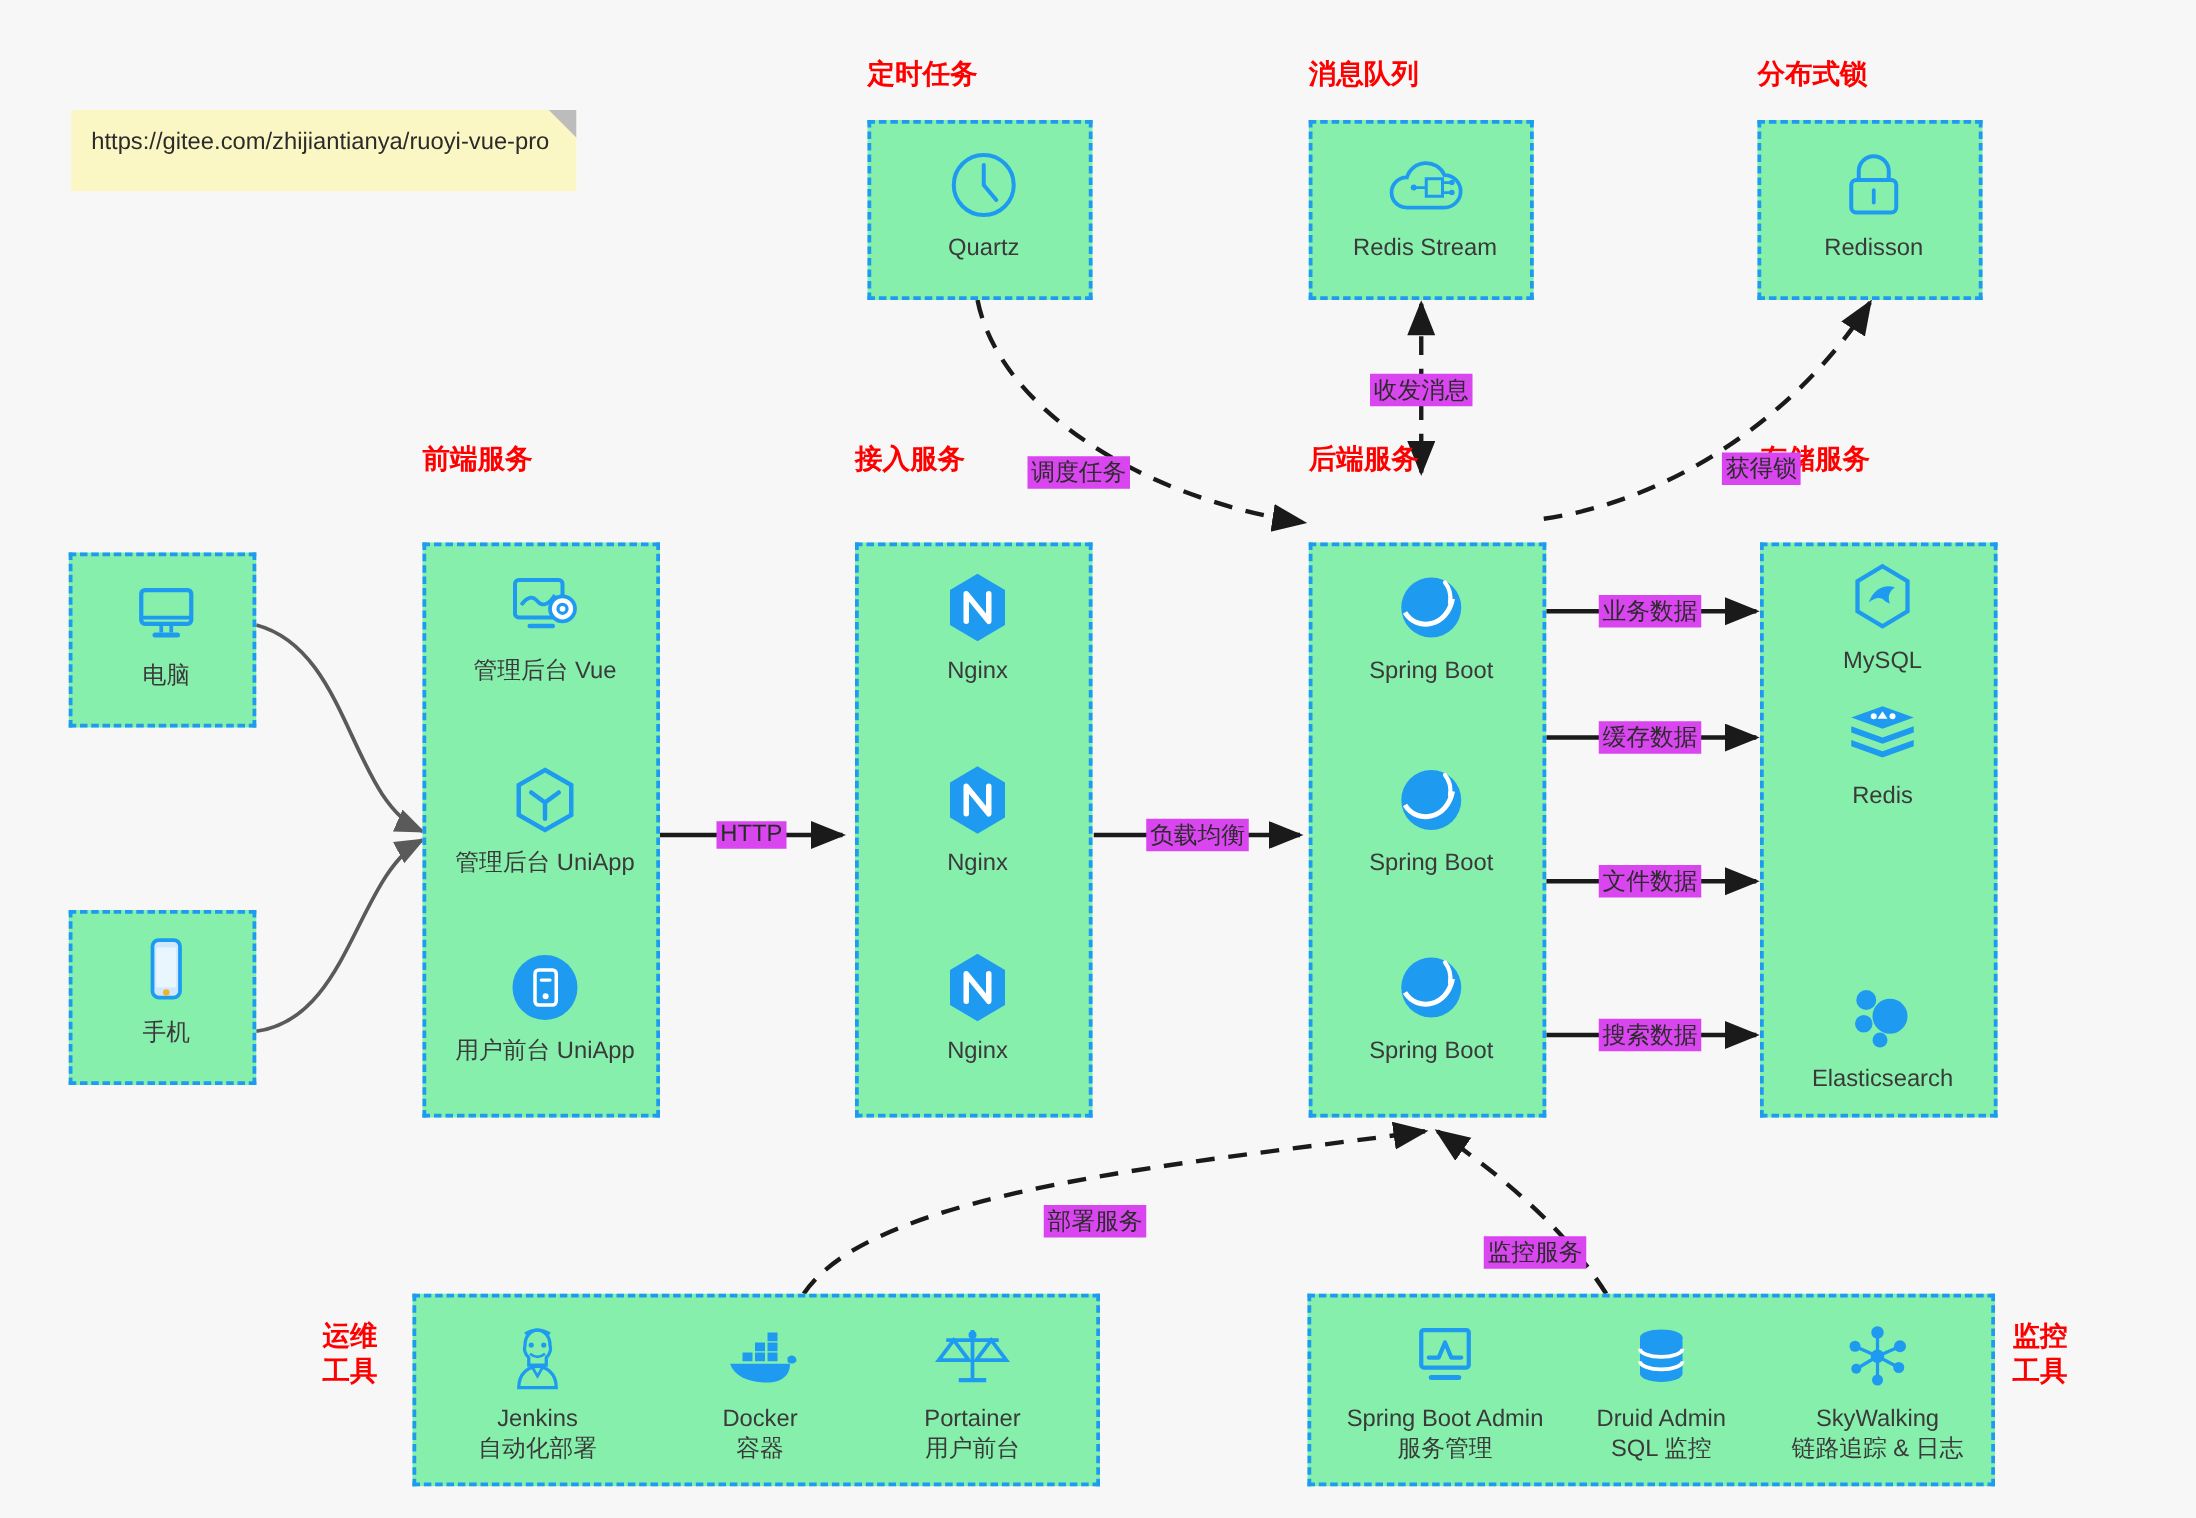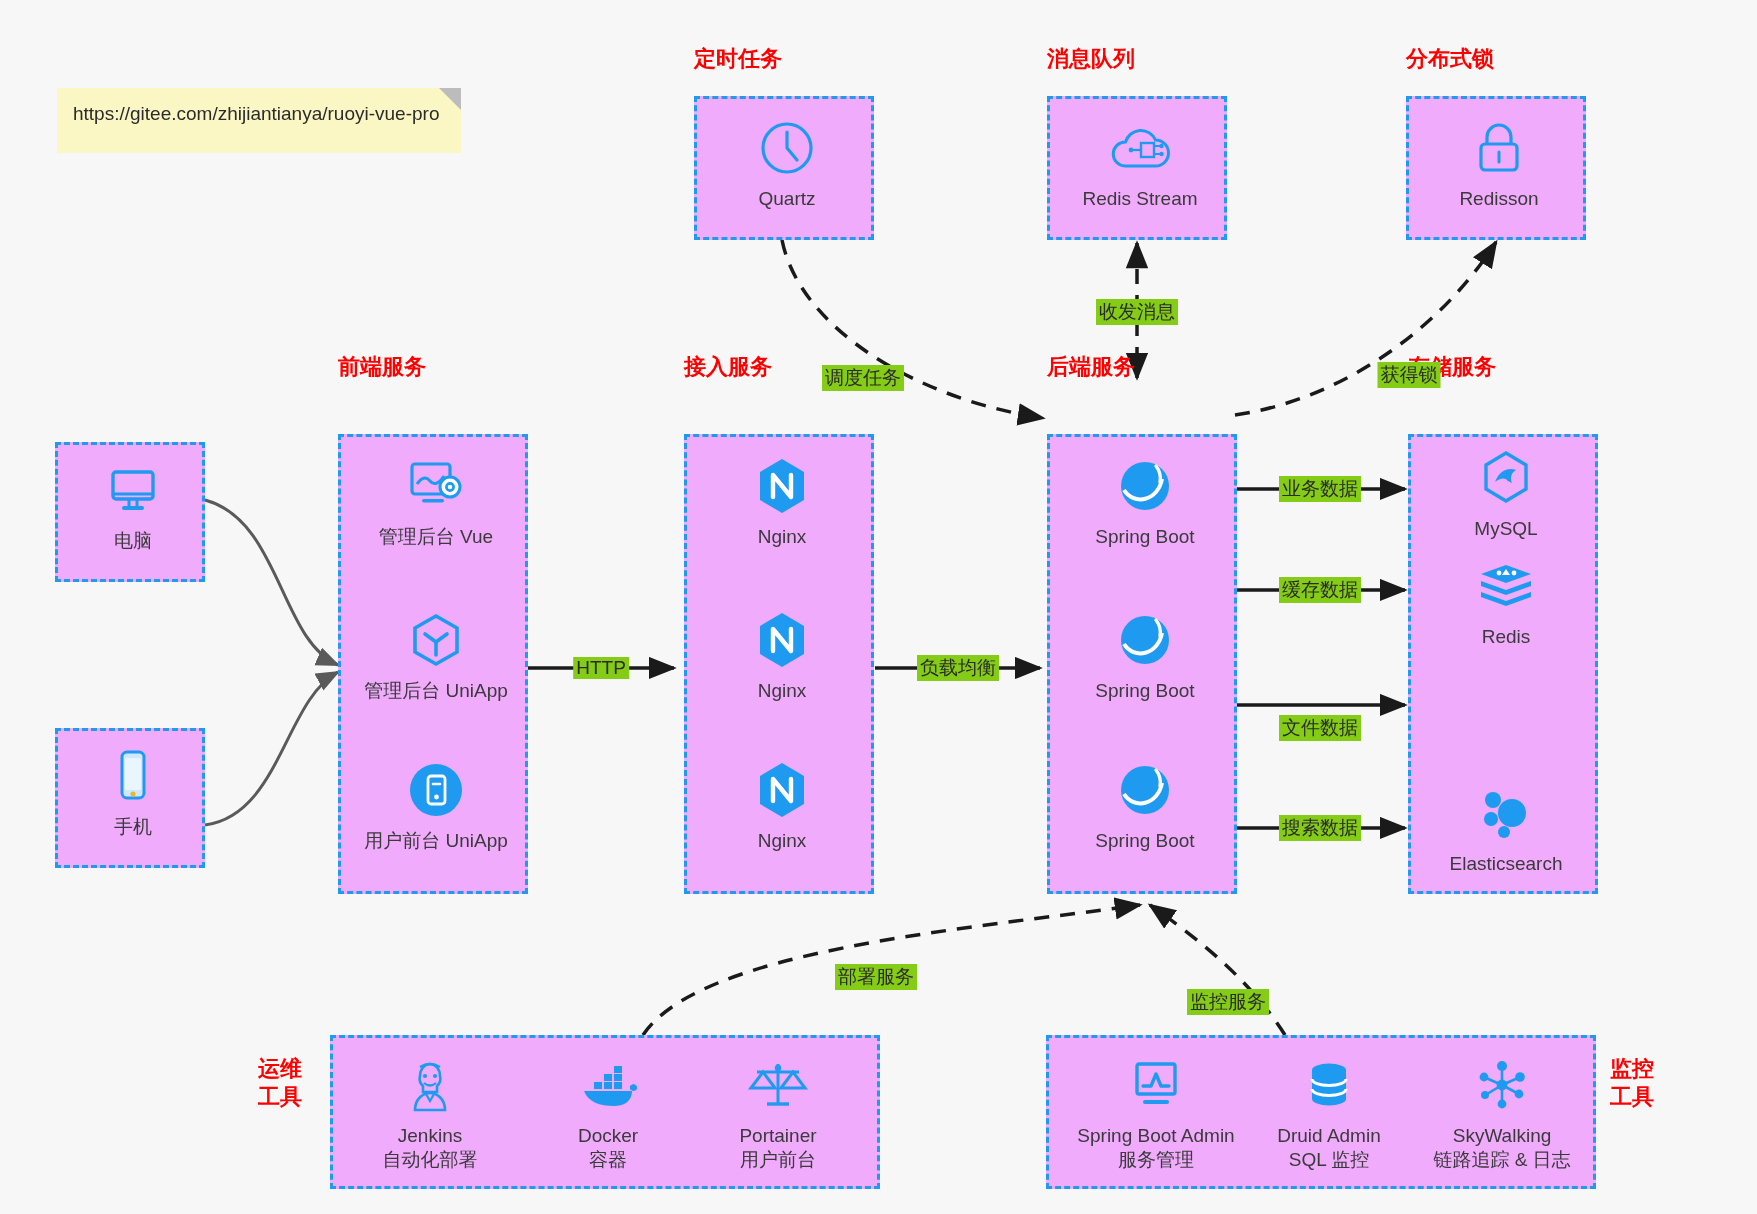--- a/index.html
+++ b/index.html
@@ -44,21 +44,21 @@
     right: 0; top: 0;
     width: 0; height: 0;
     border-left: 22px solid transparent;
     border-top: 22px solid #bcbcbc;
   }
 
   
   .box {
     position: absolute;
     border: 3px dashed #1e9bf0;
-    background: #f0abfc;
+    background: #86efac;
     box-sizing: border-box;
   }
   .grp-title {
     position: absolute;
     color: #ff0000;
     font-weight: bold;
     font-size: 22px;
     white-space: nowrap;
     text-align: left;
   }
@@ -90,21 +90,21 @@
     color: #3a3a3a;
     white-space: nowrap;
     line-height: 1.28;
   }
 
   
   .elabel {
     position: absolute;
     font-size: 19px;
     color: #2b2b2b;
-    background: #84cc16;
+    background: #d946ef;
     padding: 0 3px;
     white-space: nowrap;
     transform: translate(-50%, -50%);
     text-align: center;
   }
 </style>
 </head>
 <body>
 
 <div id="stage">
@@ -462,18 +462,18 @@
     </div>
   </div>
 
   <div class="elabel" style="left:863px; top:378px;">调度任务</div>
   <div class="elabel" style="left:1137px; top:312px;">收发消息</div>
   <div class="elabel" style="left:1409px; top:375px;">获得锁</div>
   <div class="elabel" style="left:601px; top:668px;">HTTP</div>
   <div class="elabel" style="left:958px; top:668px;">负载均衡</div>
   <div class="elabel" style="left:1320px; top:489px;">业务数据</div>
   <div class="elabel" style="left:1320px; top:590px;">缓存数据</div>
-  <div class="elabel" style="left:1320px; top:705px;margin-top:23px;">文件数据</div>
+  <div class="elabel" style="left:1320px; top:705px;">文件数据</div>
   <div class="elabel" style="left:1320px; top:828px;">搜索数据</div>
   <div class="elabel" style="left:876px; top:977px;">部署服务</div>
   <div class="elabel" style="left:1228px; top:1002px;">监控服务</div>
 
 </div>
 
 </body></html>

